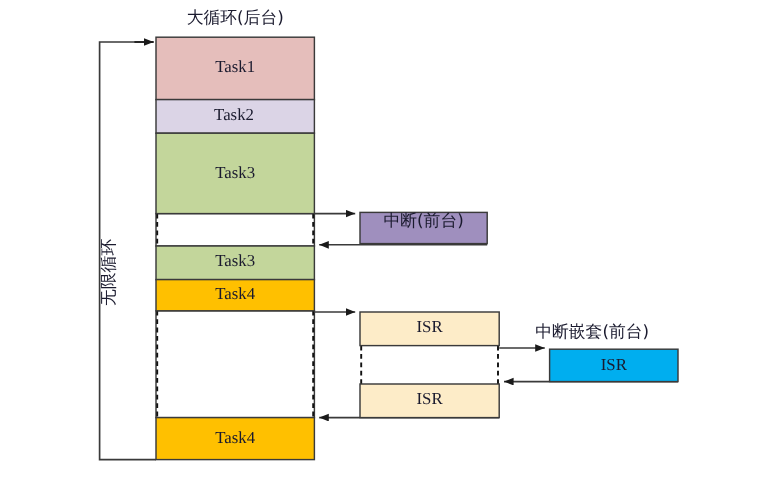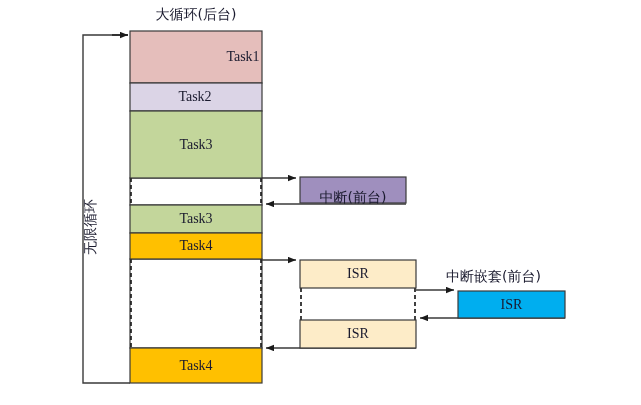--- a/index.html
+++ b/index.html
@@ -122,28 +122,28 @@
       <path d="M416,290 L454,290" fill="none" stroke="#3a3a3a" stroke-width="1.3" marker-end="url(#arrowR)"></path>
       <path d="M565,318 L420,318" fill="none" stroke="#3a3a3a" stroke-width="1.3" marker-end="url(#arrowL)"></path>
     </g>
     <rect x="458" y="291" width="107" height="27" fill="#00aeef" stroke="#3a3a3a" stroke-width="1.2"></rect>
   </svg>
 
   <div class="toplabel cn" style="left:130px; top:6px; width:132px; text-align:center;">大循环(后台)</div>
 
   <div class="vlabel" style="left:82px; top:255px; transform: rotate(-90deg);">无限循环</div>
 
-  <div class="boxlabel" style="left:130px; top:31px; width:132px; height:52px;padding-left:47px;">Task1</div>
+  <div class="boxlabel" style="left:130px; top:31px; width:132px; height:52px;">Task1</div>
   <div class="boxlabel" style="left:130px; top:83px; width:130px; height:28px;">Task2</div>
   <div class="boxlabel" style="left:130px; top:111px; width:132px; height:67px;">Task3</div>
   <div class="boxlabel" style="left:130px; top:205px; width:132px; height:28px;">Task3</div>
   <div class="boxlabel" style="left:130px; top:233px; width:132px; height:26px;">Task4</div>
   <div class="boxlabel" style="left:130px; top:348px; width:132px; height:35px;">Task4</div>
 
-  <div class="boxlabel cn" style="left:300px; top:177px; width:106px; height:42px;">中断(前台)</div>
+  <div class="boxlabel cn" style="left:300px; top:163px; width:106px; height:42px;">中断(前台)</div>
 
   <div class="boxlabel" style="left:300px; top:260px; width:116px; height:28px;">ISR</div>
   <div class="boxlabel" style="left:300px; top:320px; width:116px; height:28px;">ISR</div>
 
   <div class="toplabel cn" style="left:446px; top:268px; width:130px; text-align:left;">中断嵌套(前台)</div>
   <div class="boxlabel" style="left:458px; top:291px; width:107px; height:27px;">ISR</div>
 
   <div class="caption" style="left:250px; top:392px;"></div>
 
 </div>

